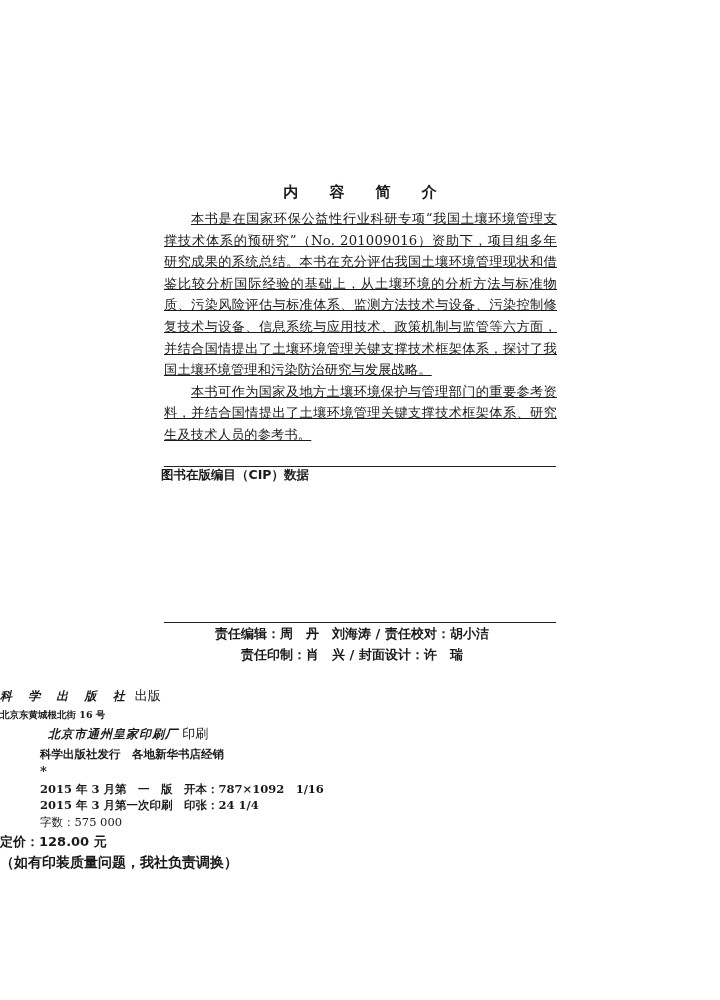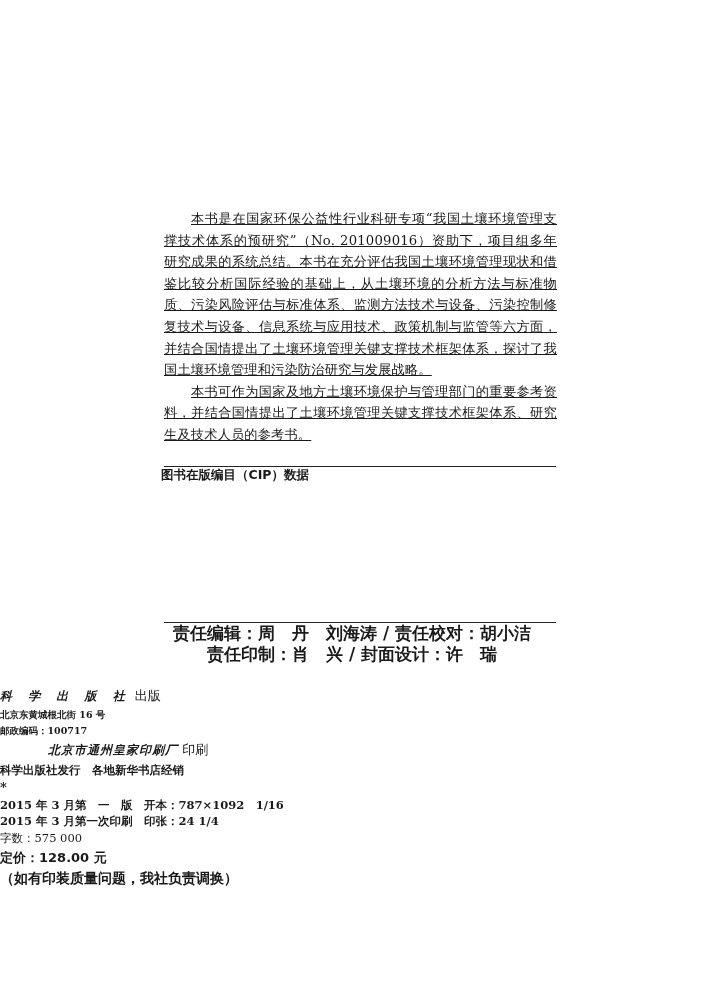--- a/index.html
+++ b/index.html
@@ -73,51 +73,52 @@
     white-space: nowrap;
   }
   .indent { padding-left: 14px; }
   .credits {
     position: absolute;
     left: 0;
     width: 704px;
     text-align: center;
     font-family: "DejaVu Sans", "Liberation Sans", sans-serif;
     font-weight: bold;
-    font-size: 17px;
+    font-size: 13px;
     line-height: 21px;
   }
   .pub {
     position: absolute;
     left: 0;
     width: 698px;
     text-align: left;
   }
   .pub .row { white-space: nowrap; }
   .publisher-logo {
     font-family: "DejaVu Serif", "Liberation Serif", serif;
     font-weight: bold;
     font-style: italic;
     letter-spacing: 6px;
     font-size: 12px;
   }
   .small { font-size: 9.5px; line-height: 16px; }
-  .mid { font-size: 11.5px; line-height: 19px; }
+  .mid { font-size: 11.5px; line-height: 19px; padding-left: 40px; }
   .bold { font-weight: bold; }
   .big-bold {
     font-family: "DejaVu Sans", "Liberation Sans", sans-serif;
     font-weight: bold;
     font-size: 13px;
   }
 </style>
 </head>
 <body>
 
 <div class="page">
 
+  <div class="title">内 容 简 介</div>
 
   <div class="body-text" style="top:208px;">
     <p>本书是在国家环保公益性行业科研专项“我国土壤环境管理支撑技术体系的预研究”（No. 201009016）资助下，项目组多年研究成果的系统总结。本书在充分评估我国土壤环境管理现状和借鉴比较分析国际经验的基础上，从土壤环境的分析方法与标准物质、污染风险评估与标准体系、监测方法技术与设备、污染控制修复技术与设备、信息系统与应用技术、政策机制与监管等六方面，并结合国情提出了土壤环境管理关键支撑技术框架体系，探讨了我国土壤环境管理和污染防治研究与发展战略。</p>
     <p>本书可作为国家及地方土壤环境保护与管理部门的重要参考资料，并结合国情提出了土壤环境管理关键支撑技术框架体系、研究生及技术人员的参考书。</p>
   </div>
 
   <div class="cip-heading">图书在版编目（CIP）数据</div>
   <div class="rule" style="left:164px; width:392px; top:466px;"></div>
 
   <div class="rule" style="left:164px; width:392px; top:622px;"></div>
@@ -126,21 +127,20 @@
     <div>责任编辑：周　丹　刘海涛 / 责任校对：胡小洁</div>
     <div>责任印制：肖　兴 / 封面设计：许　瑞</div>
   </div>
 
   <div class="pub" style="top:685px;">
     <div class="row" style="font-size:13px; line-height:22px;">
       <span class="publisher-logo">科 学 出 版 社</span>
       <span>出版</span>
     </div>
     <div class="row small bold">北京东黄城根北街 16 号</div>
-    <div class="row small bold">邮政编码：100717</div>
     <div class="row" style="font-size:13px; line-height:22px;margin-left:48px;">
       <span class="publisher-logo" style="letter-spacing:1px;">北京市通州皇家印刷厂</span>
       <span>印刷</span>
     </div>
     <div class="row mid bold">科学出版社发行　各地新华书店经销</div>
     <div class="row mid bold" style="font-size:13px; line-height:16px;">*</div>
     <div class="row mid bold">2015 年 3 月第　一　版　开本：787×1092　1/16</div>
     <div class="row mid bold" style="margin-top:-3px;">2015 年 3 月第一次印刷　印张：24 1/4</div>
     <div class="row mid" style="margin-top:-2px;">字数：575 000</div>
     <div class="row big-bold" style="line-height:20px;">定价：128.00 元</div>

